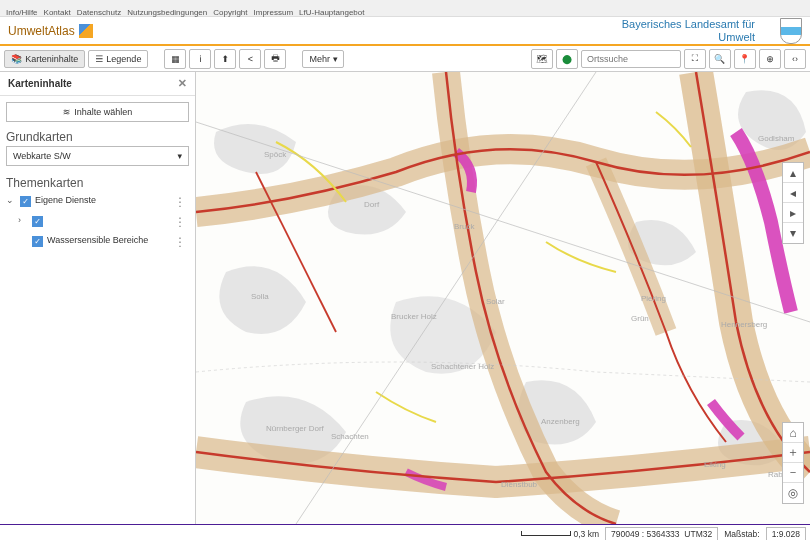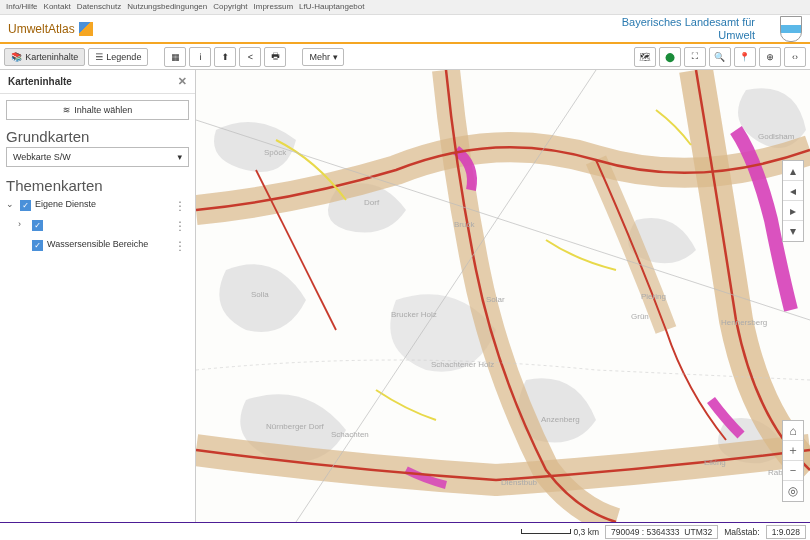--- a/index.html
+++ b/index.html
@@ -1,38 +1,38 @@
 <!DOCTYPE html>
 <html><head>
 <meta charset="utf-8">
 <style>
 *{margin:0;padding:0;box-sizing:border-box;font-family:Arial,sans-serif}
 body{width:810px;height:540px;overflow:hidden;background:#fff;font-size:10px;color:#333}
-.topnav{height:14px;background:#f0f0f0;padding:2px 6px;display:flex;gap:6px;font-size:8px;color:#555}
+.topnav{height:14px;background:#f0f0f0;padding:8px 6px;display:flex;gap:6px;font-size:8px;color:#555}
 .topnav span{cursor:pointer}
 .header{height:28px;border-top:1px solid #ddd;display:flex;justify-content:space-between;align-items:center;padding:0 8px}
 .logo{display:flex;align-items:flex-end;gap:4px;font-size:12px;color:#a16207}
 .logo-icon{width:14px;height:14px;background:linear-gradient(135deg,#4a90d9 40%,#f5a623 40%)}
 .header-right{display:flex;align-items:center;gap:25px}
 .org{font-size:11px;color:#2a7ab0;text-align:right;line-height:1.1}
 .crest{width:22px;height:26px;background:linear-gradient(to bottom,#fff 33%,#5bb8e8 33%,#5bb8e8 66%,#fff 66%);border:1px solid #999;border-radius:0 0 10px 10px}
 .yellowbar{height:2px;background:#f5a623}
 .toolbar{height:26px;background:#fff;border-bottom:1px solid #ccc;display:flex;align-items:center;padding:0 4px;gap:3px}
 .tbtn{border:1px solid #bbb;background:#fff;padding:3px 6px;font-size:9px;display:flex;align-items:center;gap:3px;cursor:pointer;border-radius:2px}
 .tbtn.active{background:#e8e8e8}
 .tbtn.icon{width:22px;height:20px;justify-content:center;padding:0}
 .spacer{flex:1}
 .search{border:1px solid #bbb;padding:3px 5px;font-size:9px;width:100px;border-radius:2px}
 .main{display:flex;height:452px}
 .sidebar{width:196px;background:#fff;border-right:1px solid #ccc;display:flex;flex-direction:column}
 .panel-hdr{padding:5px 8px;font-size:10px;font-weight:bold;border-bottom:1px solid #e0e0e0;display:flex;justify-content:space-between;align-items:center}
 .close-x{cursor:pointer;color:#888;font-size:11px}
 .panel-body{padding:6px;overflow-y:auto}
 .wide-btn{width:100%;border:1px solid #bbb;background:#fff;padding:4px;font-size:9px;display:flex;align-items:center;justify-content:center;gap:4px;cursor:pointer;margin-bottom:8px}
-.section-lbl{font-size:15px;color:#555;margin:4px 0 2px}
+.section-lbl{font-size:12px;color:#555;margin:4px 0 2px}
 .select{width:100%;border:1px solid #bbb;background:#fff;padding:4px 6px;font-size:9px;display:flex;justify-content:space-between;align-items:center;cursor:pointer;margin-bottom:10px}
 .layer-row{display:flex;align-items:flex-start;gap:4px;padding:3px 0;font-size:9px;justify-content:space-between}
 .layer-row .left{display:flex;align-items:flex-start;gap:4px;flex:1}
 .chk{width:11px;height:11px;border:1px solid #4a90d9;background:#4a90d9;color:#fff;font-size:8px;display:flex;align-items:center;justify-content:center;flex-shrink:0;margin-top:1px}
 .caret{width:10px;color:#555;flex-shrink:0}
 .layer-label{flex:1}
 .dots{color:#888;cursor:pointer;font-size:12px;padding:0 3px}
 .indent1{padding-left:12px}
 .map{flex:1;position:relative;background:#fdfdfb;overflow:hidden}
 .map svg{width:100%;height:100%}
@@ -80,20 +80,21 @@
   <div class="tbtn icon">▦</div>
   <div class="tbtn icon">ℹ</div>
   <div class="tbtn icon">⬆</div>
   <div class="tbtn icon">&lt;</div>
   <div class="tbtn icon">🖶</div>
   <div style="width:10px"></div>
   <div class="tbtn"><span>Mehr</span> ▾</div>
   <div class="spacer"></div>
   <div class="tbtn icon">🗺</div>
   <div class="tbtn icon" style="color:#1a8c3a">⬤</div>
+  <input class="search" placeholder="Ortssuche" style="">
   <div class="tbtn icon">⛶</div>
   <div class="tbtn icon">🔍</div>
   <div class="tbtn icon">📍</div>
   <div class="tbtn icon">⊕</div>
   <div class="tbtn icon">‹›</div>
 </div>
 
 <div class="main">
   <div class="sidebar">
     <div class="panel-hdr">

